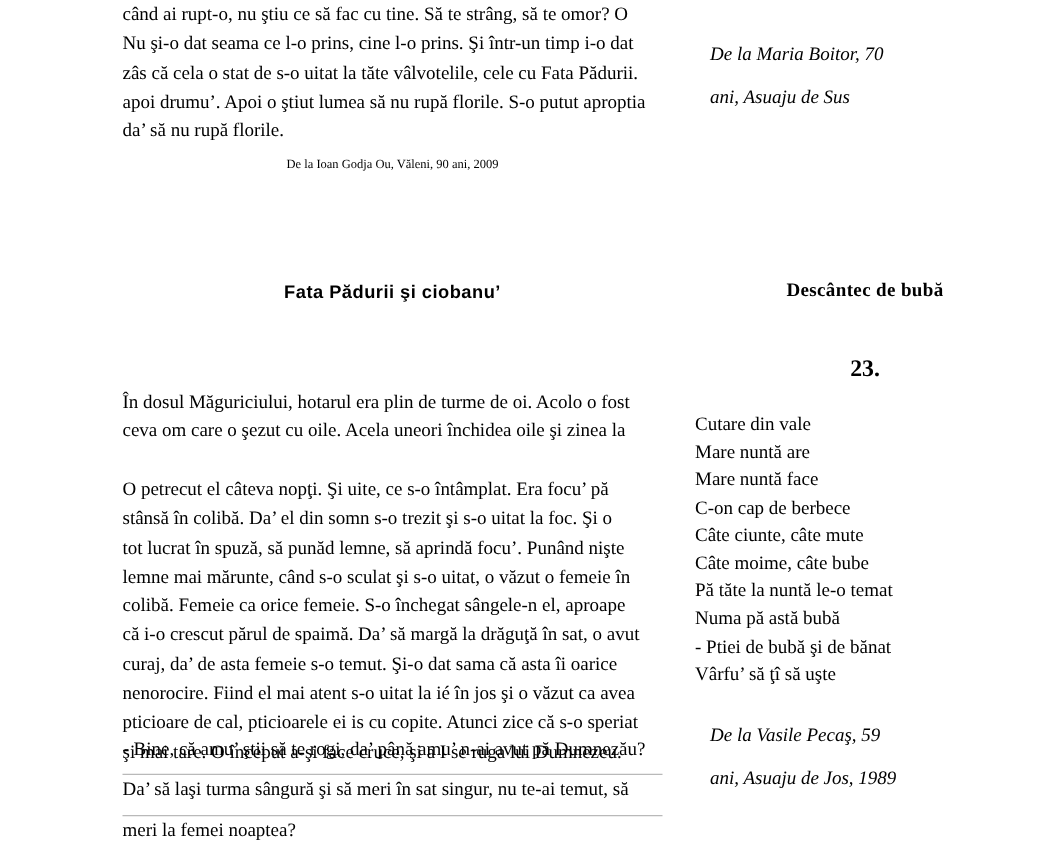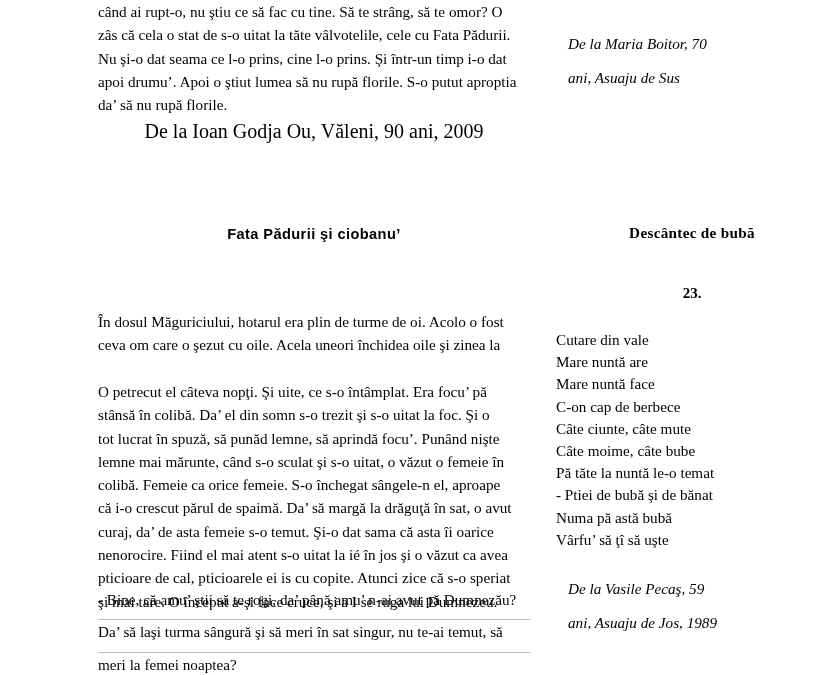--- a/index.html
+++ b/index.html
@@ -36,21 +36,21 @@
     font-size: 15.2px;
     line-height: 23.3px;
     text-align: justify;
     margin: 0;
     hyphens: none;
   }
   .lastline-left > :last-child { }
 
   
   .attrib-center {
-    font-size: 20px;
+    font-size: 10px;
     line-height: 23.3px;
     text-align: center;
     margin: 0;
   }
   .attrib-italic {
     font-style: italic;
     font-size: 15.2px;
     line-height: 22px;
     text-align: left;
     margin: 12px;
@@ -67,21 +67,21 @@
   }
   .head-serif-bold {
     font-weight: bold;
     font-size: 15.2px;
     letter-spacing: 0.3px;
     text-align: center;
     margin: 0;
   }
   .num-bold {
     font-weight: bold;
-    font-size: 15px;
+    font-size: 19px;
     text-align: center;
     margin: 0;
   }
 
   
   .verse-line {
     font-size: 15.2px;
     line-height: 22.2px;
     text-align: left;
     margin: 0;
@@ -99,22 +99,22 @@
 </head>
 <body>
 
 <div class="page">
 
   <div class="col-left">
 
     <div style="position:absolute; left:0; top:0; width:432px;">
       <div class="body-par" style="text-align:justify;">
         <span class="sp-block">când ai rupt-o, nu ştiu ce să fac cu tine. Să te strâng, să te omor? O</span>
+        <span class="sp-block">Nu şi-o dat seama ce l-o prins, cine l-o prins. Şi într-un timp i-o dat</span>
         <span class="sp-block">zâs că cela o stat de s-o uitat la tăte vâlvotelile, cele cu Fata Pădurii.</span>
-        <span class="sp-block">Nu şi-o dat seama ce l-o prins, cine l-o prins. Şi într-un timp i-o dat</span>
         <span class="sp-block">apoi drumu’. Apoi o ştiut lumea să nu rupă florile. S-o putut aproptia</span>
         <span class="sp-block">da’ să nu rupă florile.</span>
       </div>
     </div>
 
     <div style="position:absolute; left:0; top:120px; width:432px;">
       <p class="attrib-center">De la Ioan Godja Ou,  Văleni, 90 ani, 2009</p>
     </div>
 
     <div style="position:absolute; left:0; top:226px; width:432px;">
@@ -170,22 +170,22 @@
     </div>
 
     <div style="position:absolute; left:0px; top:329px; width:272px;">
       <p class="verse-line">Cutare din vale</p>
       <p class="verse-line">Mare nuntă are</p>
       <p class="verse-line">Mare nuntă face</p>
       <p class="verse-line">C-on cap de berbece</p>
       <p class="verse-line">Câte ciunte, câte mute</p>
       <p class="verse-line">Câte moime, câte bube</p>
       <p class="verse-line">Pă tăte la nuntă le-o temat</p>
+      <p class="verse-line">Numa pă astă bubă</p>
       <p class="verse-line">- Ptiei de bubă şi de bănat</p>
-      <p class="verse-line">Numa pă astă bubă</p>
       <p class="verse-line">Vârfu’ să ţî să uşte</p>
     </div>
 
     <div style="position:absolute; left:0; top:566px; width:272px;">
       <p class="attrib-italic">De la Vasile Pecaş, 59</p>
       <p class="attrib-italic">ani, Asuaju de Jos, 1989</p>
     </div>
 
   </div>
 

